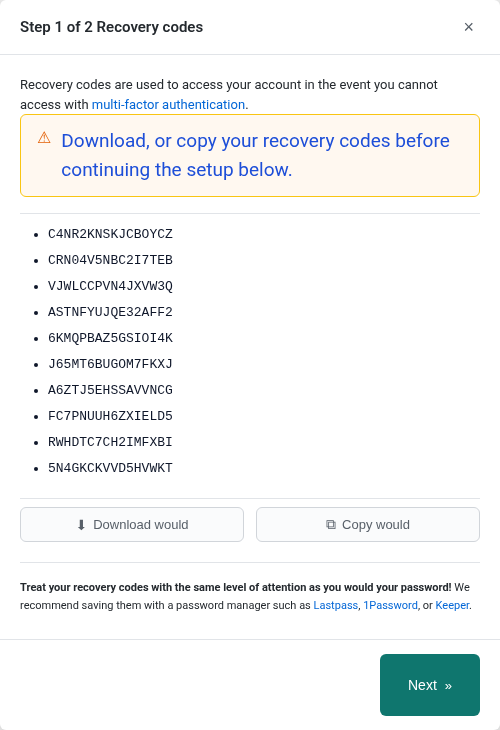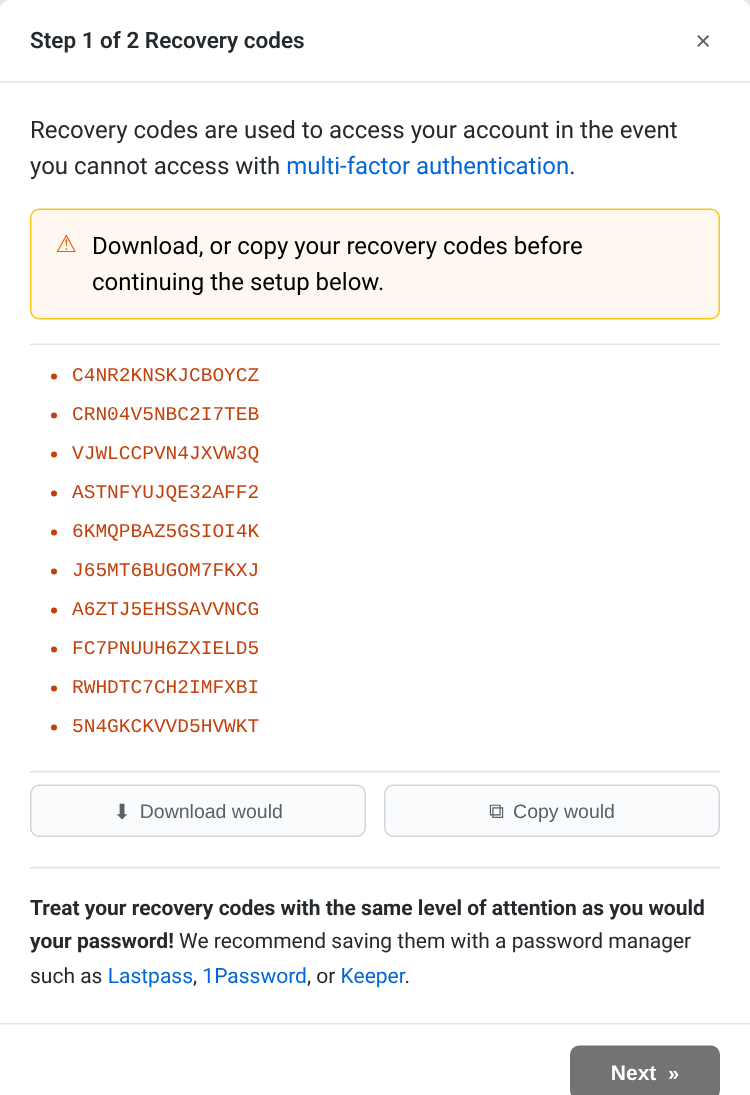--- a/index.html
+++ b/index.html
@@ -41,24 +41,24 @@
       color: #586069;
       font-size: 18px;
       line-height: 1;
       padding: 2px 6px;
     }
     .modal-body {
       padding: 20px 20px 0 20px;
       flex: 1;
     }
     .description {
-      font-size: 16px;
+      font-size: 13px;
       color: #24292e;
       line-height: 1.5;
-      margin-bottom: 16px;
+      margin-bottom: 0;
     }
     .description a {
       color: #0366d6;
       text-decoration: none;
     }
     .alert-box {
       background: #fff8f0;
       border: 1px solid #f9c513;
       border-radius: 6px;
       padding: 12px 16px;
@@ -67,38 +67,38 @@
       gap: 10px;
       margin-bottom: 16px;
     }
     .alert-icon {
       font-size: 16px;
       color: #e36209;
       flex-shrink: 0;
       margin-top: 1px;
     }
     .alert-text {
-      font-size: 16px;
-      color: #000000;
+      font-size: 19px;
+      color: #1d4ed8;
       line-height: 1.5;
     }
     .divider {
       border: none;
       border-top: 1px solid #e1e4e8;
       margin: 8px 0;
     }
     .code-list {
       list-style: disc;
       padding-left: 28px;
       margin-bottom: 16px;
     }
     .code-list li {
       font-family: 'SFMono-Regular', Consolas, 'Liberation Mono', Menlo, monospace;
       font-size: 13px;
-      color: #c2410c;
+      color: #0f172a;
       line-height: 2;
     }
     .button-row {
       display: flex;
       gap: 12px;
       margin-bottom: 16px;
       padding: 0 0 4px 0;
     }
     .btn-outline {
       border: 1px solid #d1d5da;
@@ -116,46 +116,46 @@
     }
     .btn-icon {
       font-size: 14px;
     }
     .divider2 {
       border: none;
       border-top: 1px solid #e1e4e8;
       margin: 0 0 16px 0;
     }
     .warning-text {
-      font-size: 14px;
+      font-size: 11px;
       color: #24292e;
       line-height: 1.6;
       margin-bottom: 20px;
     }
     .warning-text strong {
       font-weight: 700;
     }
     .warning-text a {
       color: #0366d6;
       text-decoration: none;
     }
     .modal-footer {
       padding: 14px 20px;
       border-top: 1px solid #e1e4e8;
       display: flex;
       justify-content: flex-end;
     }
     .btn-next {
-      background: #737373;
+      background: #0f766e;
       color: #fff;
       border: none;
       border-radius: 6px;
-      padding: 10px 24px;
+      padding: 23px 24px;
       font-size: 14px;
-      font-weight: 700;
+      font-weight: 400;
       cursor: pointer;
       display: flex;
       align-items: center;
       gap: 8px;
       min-width: 100px;
       justify-content: center;
     }
     .chevron-icon {
       font-size: 13px;
     }

